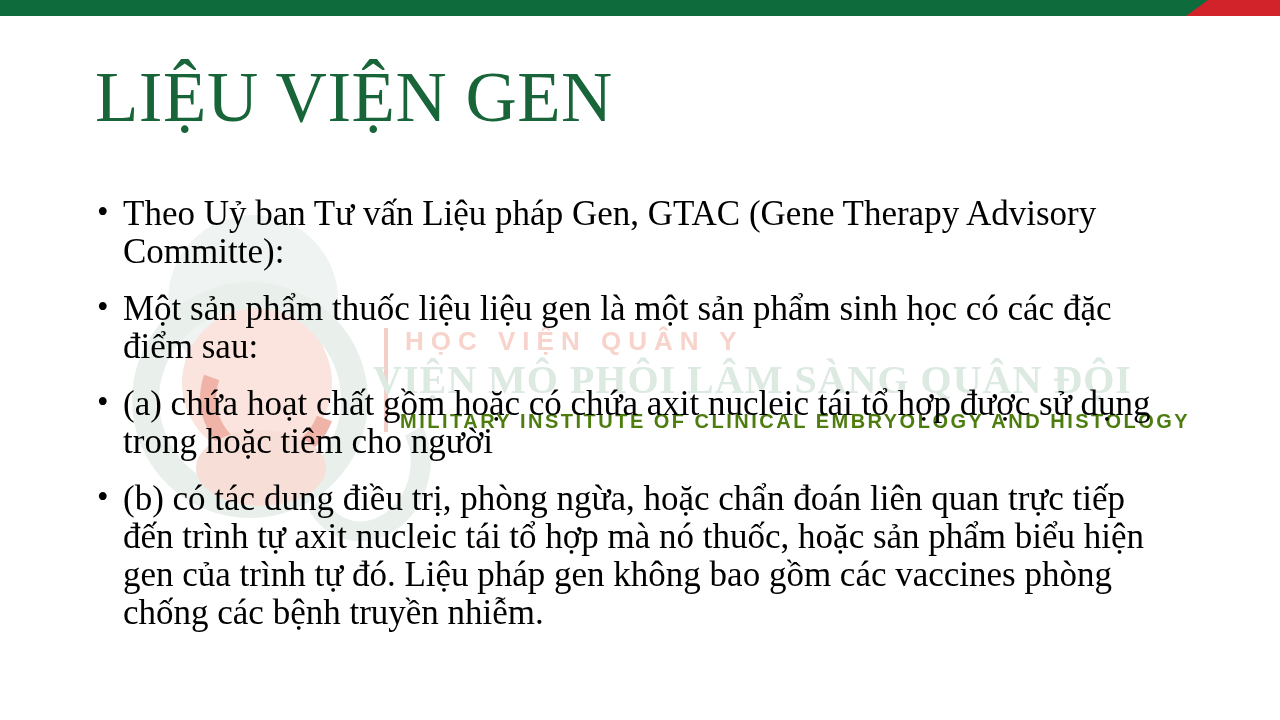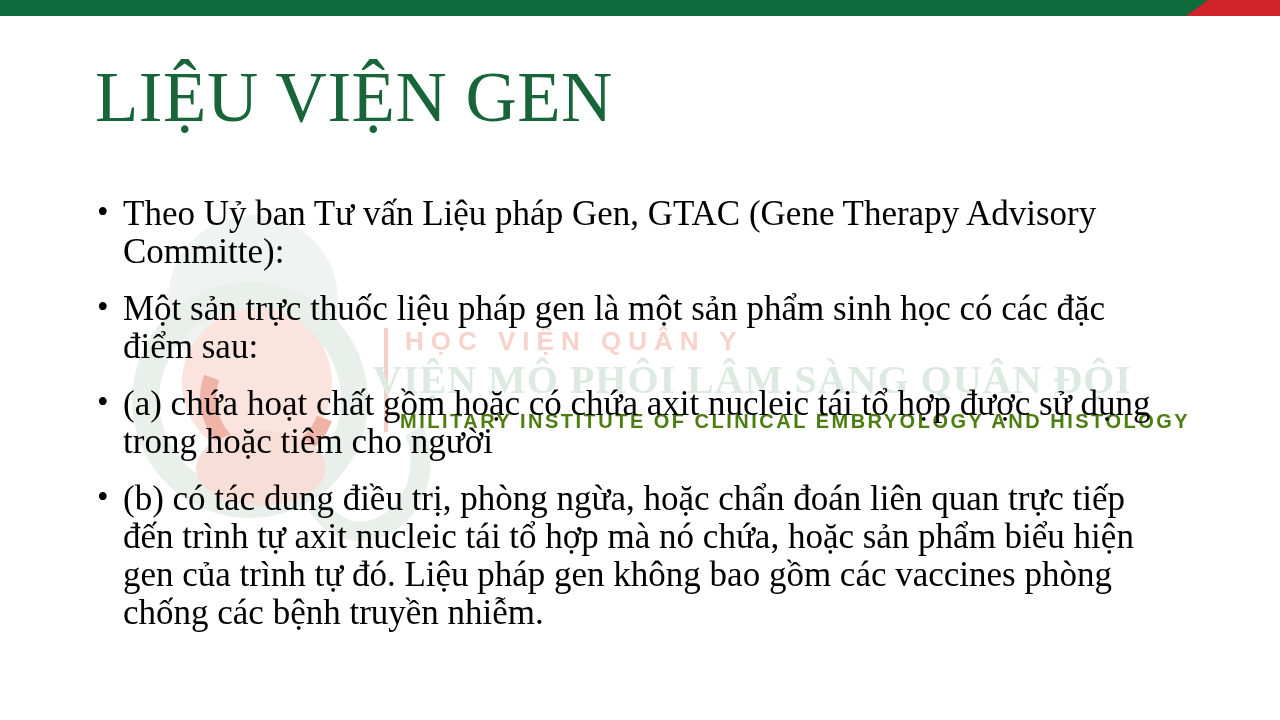--- a/index.html
+++ b/index.html
@@ -144,26 +144,26 @@
   <div class="content">
     <h1 class="slide-title">LIỆU VIỆN GEN</h1>
 
     <ul class="bullets">
       <li>
         <span class="marker">•</span>
         <span>Theo Uỷ ban Tư vấn Liệu pháp Gen, GTAC (Gene Therapy Advisory Committe):</span>
       </li>
       <li>
         <span class="marker">•</span>
-        <span>Một sản trực thuốc liệu pháp gen là một sản phẩm sinh học có các đặc điểm sau:</span>
+        <span>Một sản phẩm thuốc liệu liệu gen là một sản phẩm sinh học có các đặc điểm sau:</span>
       </li>
       <li>
         <span class="marker">•</span>
         <span>(a) chứa hoạt chất gồm hoặc có chứa axit nucleic tái tổ hợp được sử dụng trong hoặc tiêm cho người</span>
       </li>
       <li>
         <span class="marker">•</span>
-        <span>(b) có tác dung điều trị, phòng ngừa, hoặc chẩn đoán liên quan trực tiếp đến trình tự axit nucleic tái tổ hợp mà nó chứa, hoặc sản phẩm biểu hiện gen của trình tự đó. Liệu pháp gen không bao gồm các vaccines phòng chống các bệnh truyền nhiễm.</span>
+        <span>(b) có tác dung điều trị, phòng ngừa, hoặc chẩn đoán liên quan trực tiếp đến trình tự axit nucleic tái tổ hợp mà nó thuốc, hoặc sản phẩm biểu hiện gen của trình tự đó. Liệu pháp gen không bao gồm các vaccines phòng chống các bệnh truyền nhiễm.</span>
       </li>
     </ul>
   </div>
 
 </div>
 
 </body></html>

